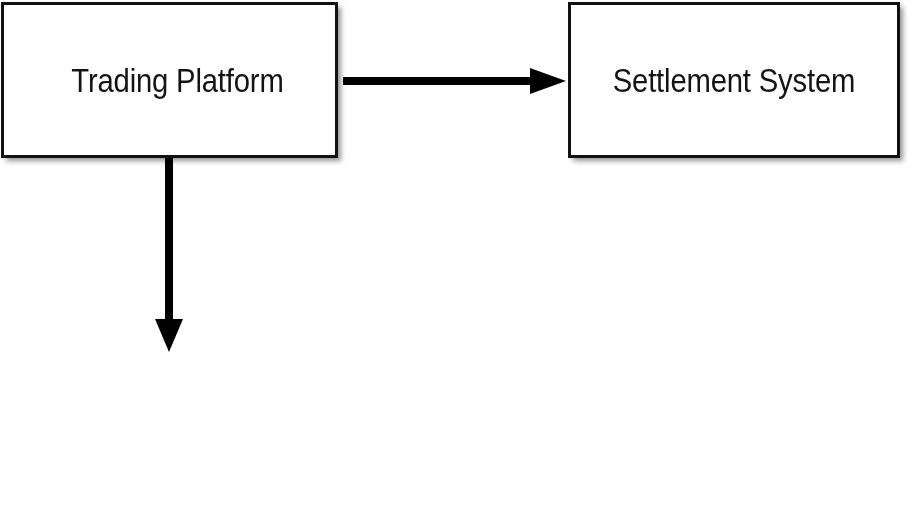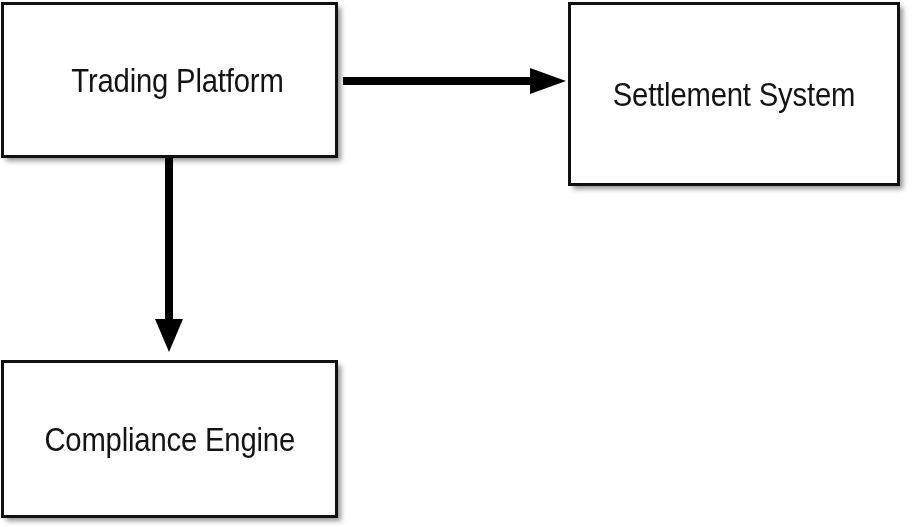--- a/index.html
+++ b/index.html
@@ -30,21 +30,21 @@
     font-size: 34px;
     line-height: 1;
     color: #141414;
     letter-spacing: -0.2px;
     transform: scaleX(0.86);
     transform-origin: center center;
     white-space: nowrap;
     font-weight: 400;
   }
   #node-trading-platform { left: 1px;   top: 2px;   width: 337px; height: 156px; padding-left: 16px; }
-  #node-settlement-system{ left: 568px; top: 2px;   width: 332px; height: 184px; }
+  #node-settlement-system{ left: 568px; top: 2px;   width: 332px; height: 156px; }
   #node-compliance-engine{ left: 1px;   top: 360px; width: 337px; height: 158px; }
 
   .edge-svg {
     position: absolute;
     left: 0;
     top: 0;
     width: 913px;
     height: 527px;
     pointer-events: none;
     overflow: visible;
@@ -79,17 +79,14 @@
   </svg>
 
   <div class="node" id="node-trading-platform">
     <span class="node-label">Trading Platform</span>
   </div>
 
   <div class="node" id="node-settlement-system">
     <span class="node-label">Settlement System</span>
   </div>
 
-  <div class="node" id="node-compliance-engine">
-    <span class="node-label">Compliance Engine</span>
-  </div>
 
 </div>
 
 </body></html>

